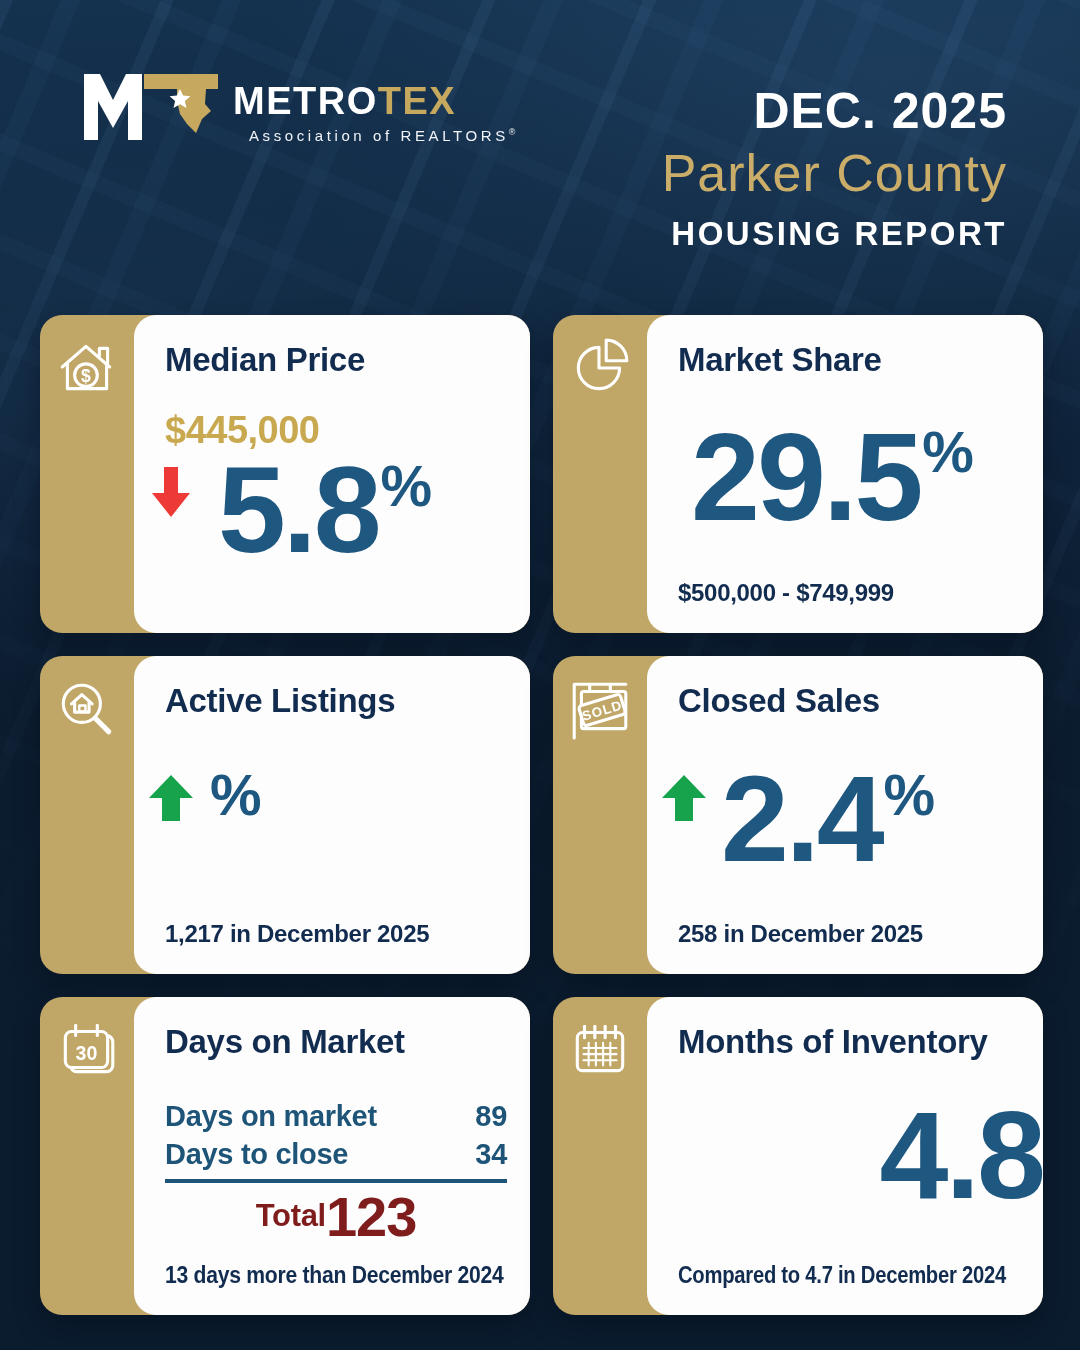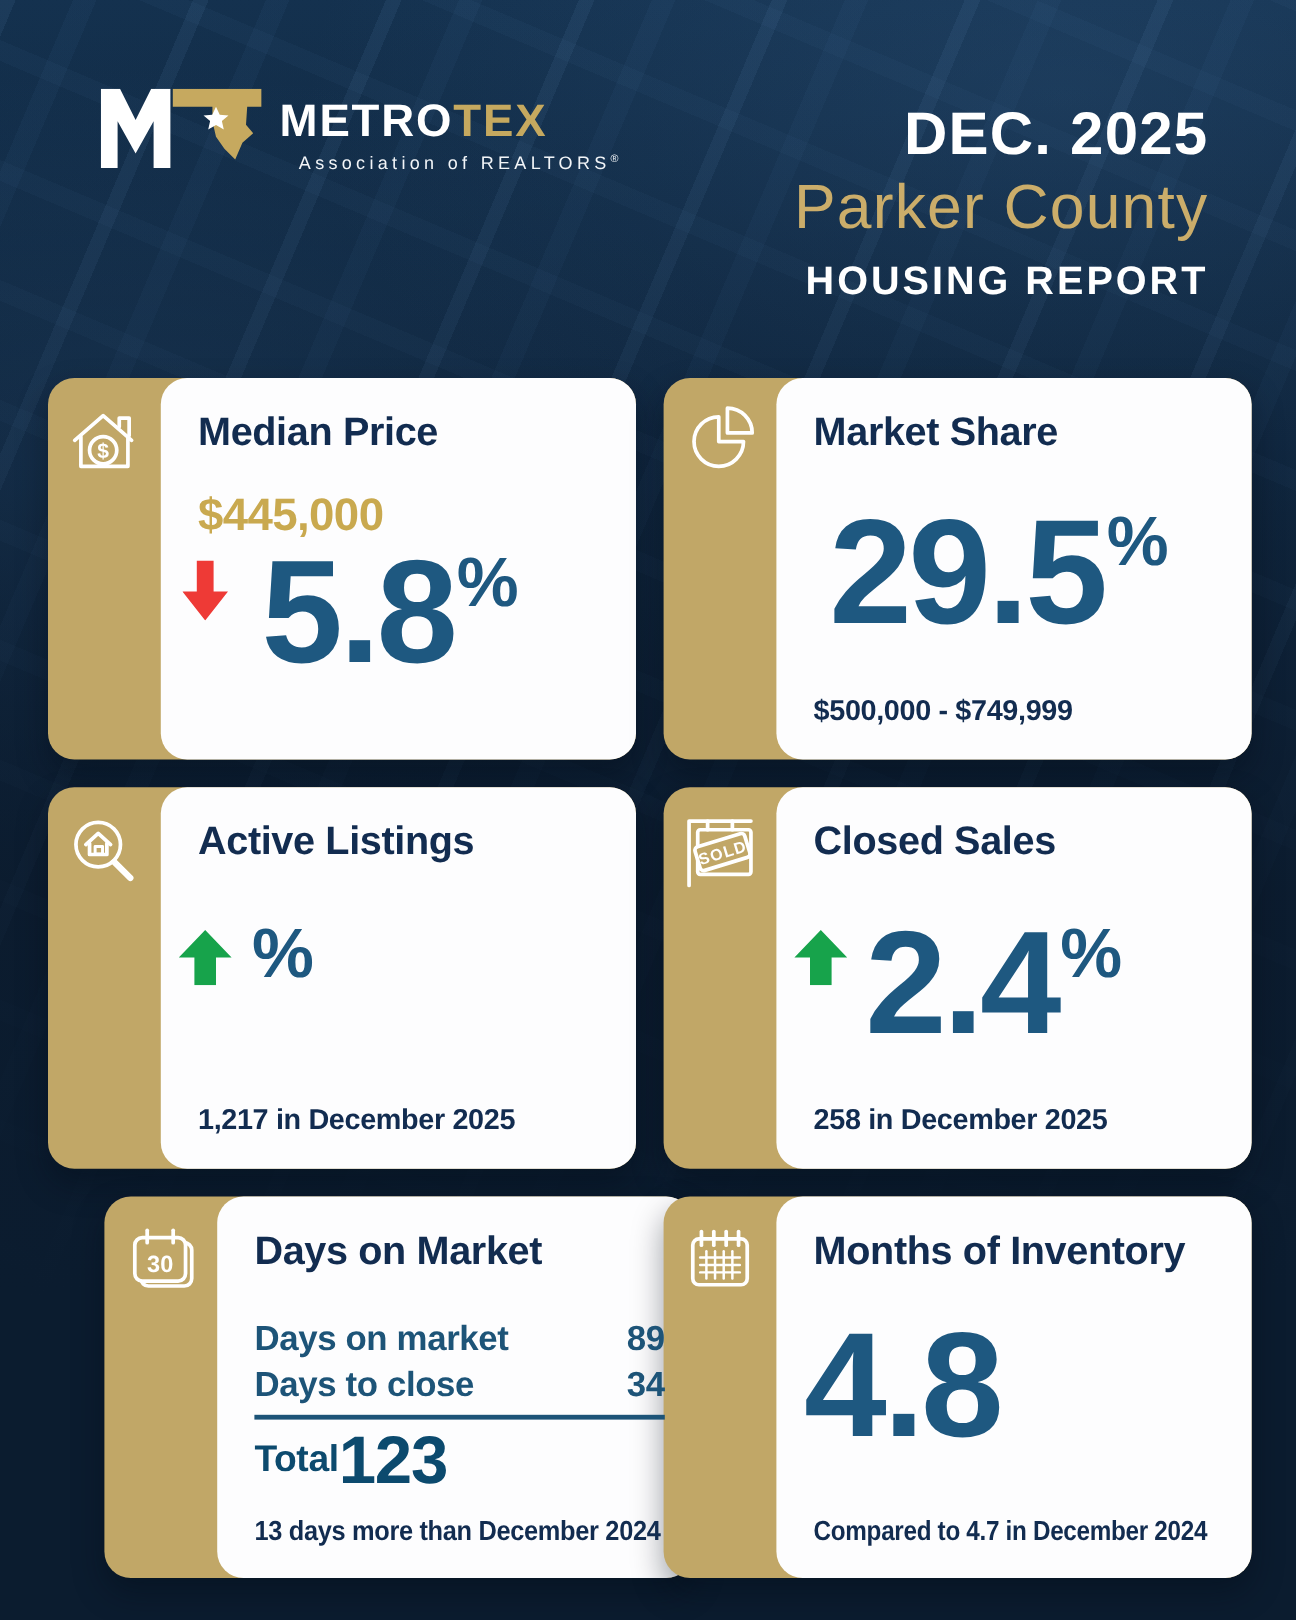--- a/index.html
+++ b/index.html
@@ -44,45 +44,45 @@
   .big{display:flex;align-items:flex-start;color:#1e5880;font-weight:bold;z-index:3;}
   .big .num{font-size:122px;line-height:.94;letter-spacing:-3px;}
   .big .pct{font-size:58px;line-height:1;margin-top:4px;margin-left:2px;}
   .trend{position:absolute;display:flex;z-index:3;}
   .trend .arrow{flex:0 0 auto;}
 
   #card-median  {left:40px;  top:315px;}
   #card-share   {left:553px; top:315px;}
   #card-active  {left:40px;  top:656px;}
   #card-closed  {left:553px; top:656px;}
-  #card-days    {left:40px;  top:997px;margin-left:47px;}
+  #card-days    {left:40px;  top:997px;}
   #card-months  {left:553px; top:997px;}
 
   
   .price{position:absolute;left:125px;top:94px;z-index:3;font-size:38px;font-weight:bold;
          color:#c9a94f;letter-spacing:-.5px;}
   #card-median .trend{left:112px;top:138px;gap:12px;}
   #card-median .arrow{margin-top:14px;margin-right:16px;}
   
   #card-share .big{position:absolute;left:138px;top:104px;}
   #card-share .big .num{font-size:124px;}
   
   #card-active .trend,#card-closed .trend{left:108px;top:106px;}
   #card-active .arrow,#card-closed .arrow{margin-top:13px;margin-right:14px;}
   
   .dom-rows{position:absolute;left:125px;top:100px;width:342px;z-index:3;color:#1d5478;font-weight:bold;}
   .dom-row{display:flex;justify-content:space-between;font-size:29px;line-height:38px;letter-spacing:-.3px;}
   .dom-divider{position:absolute;left:125px;top:182px;width:342px;height:4px;background:#1d5478;z-index:3;}
   .total-row{position:absolute;left:125px;top:192px;width:342px;display:flex;z-index:3;
-             justify-content:flex-start;align-items:flex-start;color:#0c4a6e;}
+             justify-content:center;align-items:flex-start;color:#7f1d1d;}
   .total-label{font-size:31px;font-weight:bold;margin-top:9px;letter-spacing:-.3px;}
   .total-value{font-size:56px;font-weight:bold;line-height:1;letter-spacing:-1px;}
   #card-days .note{font-size:23px;transform:scaleX(.92);}
   
-  #card-months .big{position:absolute;left:94px;right:0;top:100px;justify-content:flex-start;padding-left:23px;}
+  #card-months .big{position:absolute;left:94px;right:0;top:100px;justify-content:flex-end;}
   #card-months .big .num{font-size:124px;}
   #card-months .note{font-size:23px;transform:scaleX(.88);}
 
   .icon svg text{font-family:"Liberation Sans","DejaVu Sans",sans-serif;}
 </style>
 </head>
 <body>
 
 <div class="poster">
   <div class="texture"></div>

